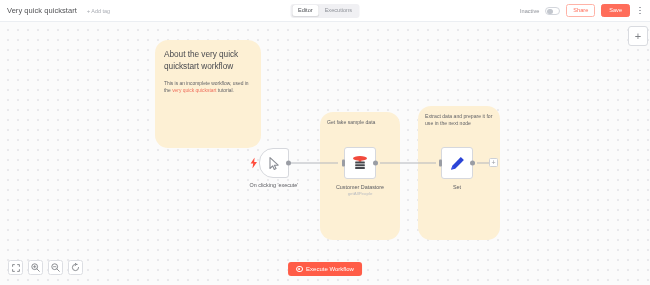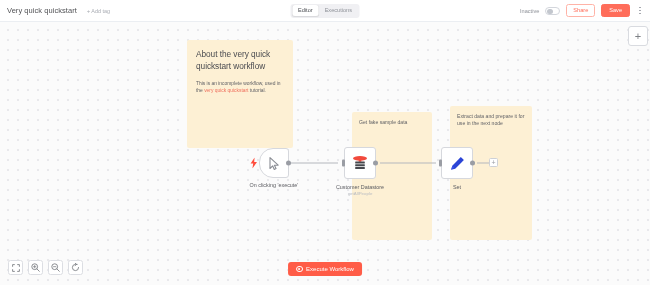--- a/index.html
+++ b/index.html
@@ -76,21 +76,21 @@
 
   .add-node-btn {
     position: absolute; top: 4px; left: 628px; width: 20px; height: 20px;
     background: #ffffff; border: 1px solid #d9dbe0; border-radius: 3px;
     display: flex; align-items: center; justify-content: center;
     color: #7d8085; font-size: 11px; line-height: 1; z-index: 25;
   }
 
   
   .sticky {
-    position: absolute; background: #fdf0d4; border-radius: 2px; z-index: 5; margin-left: 32px;
+    position: absolute; background: #fdf0d4; border-radius: 13px; z-index: 5;
   }
   .sticky.big { left: 155px; top: 18px; width: 106px; height: 108px; padding: 9px 9px 0 9px; }
   .sticky-title {
     font-size: 8.3px; line-height: 11.5px; color: #4a4b50; font-weight: 400;
     letter-spacing: -0.05px;
   }
   .sticky-body {
     margin-top: 8px; font-size: 4.9px; line-height: 7px; color: #5e5f64;
   }
   .sticky-body a { color: #ef6f5d; text-decoration: none; }

